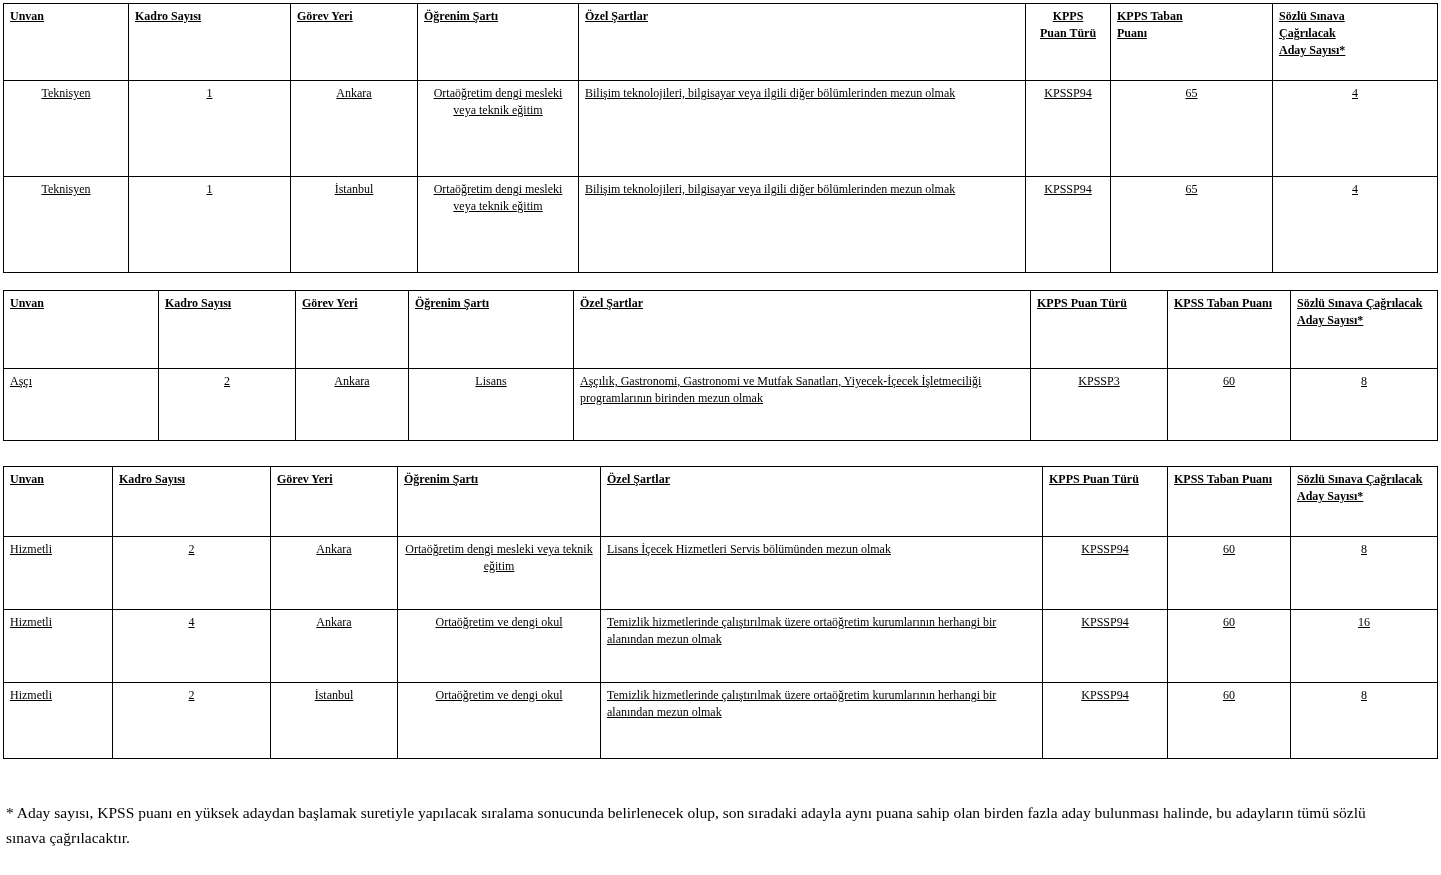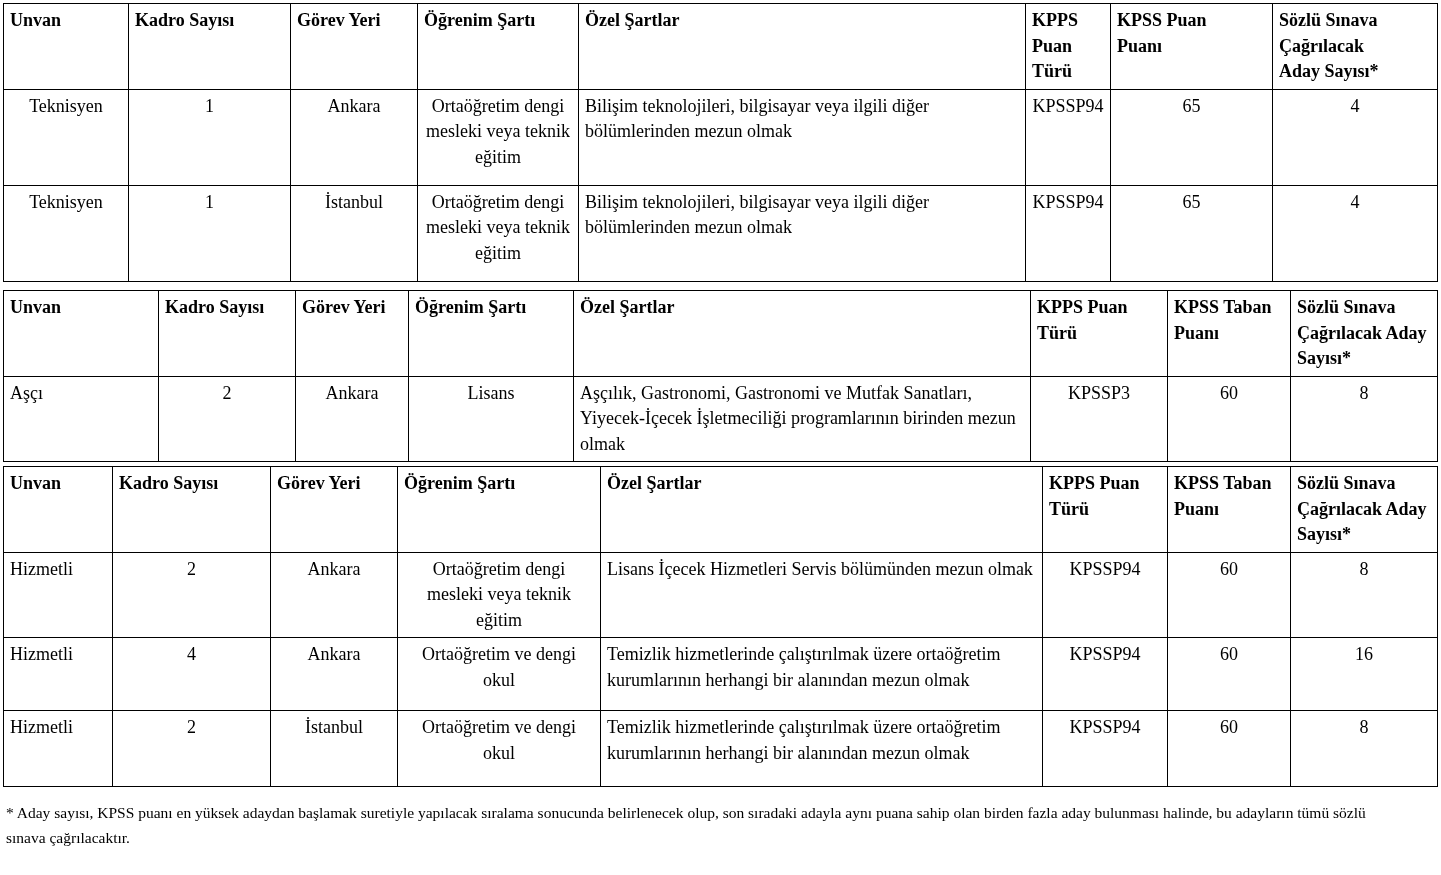--- a/index.html
+++ b/index.html
@@ -20,22 +20,23 @@
     position: relative;
     width: 1441px;
     height: 875px;
     box-sizing: border-box;
   }
 
   table.grid {
     border-collapse: collapse;
     table-layout: fixed;
     position: absolute;
-    font-size: 18px;
+    font-size: 12px;
     line-height: 1.42;
+    text-decoration: underline;
   }
   table.grid td, table.grid th {
     border: 1.4px solid #000000;
     vertical-align: top;
     padding: 4px 6px 4px 6px;
     box-sizing: border-box;
     font-weight: normal;
     text-align: center;
   }
   table.grid th {
@@ -113,23 +114,23 @@
         <col class="c6">
         <col class="c7">
     </colgroup>
     <thead>
       <tr>
         <th>Unvan</th>
         <th>Kadro Sayısı</th>
         <th>Görev Yeri</th>
         <th>Öğrenim Şartı</th>
         <th>Özel Şartlar</th>
-        <th class="multiline" style="white-space: pre-line;">KPPS
+        <th class="multiline" style="white-space: pre-line; text-align: center;">KPPS
 Puan Türü</th>
-        <th class="multiline" style="white-space: pre-line;">KPSS Puan
+        <th class="multiline" style="white-space: pre-line;">KPPS Taban
 Puanı</th>
         <th class="multiline" style="white-space: pre-line; margin-top: 8px;">Sözlü Sınava
 Çağrılacak
 Aday Sayısı*</th>
       </tr>
     </thead>
     <tbody>
       <tr>
         <td class="cell-center">Teknisyen</td>
         <td class="cell-center">1</td>

